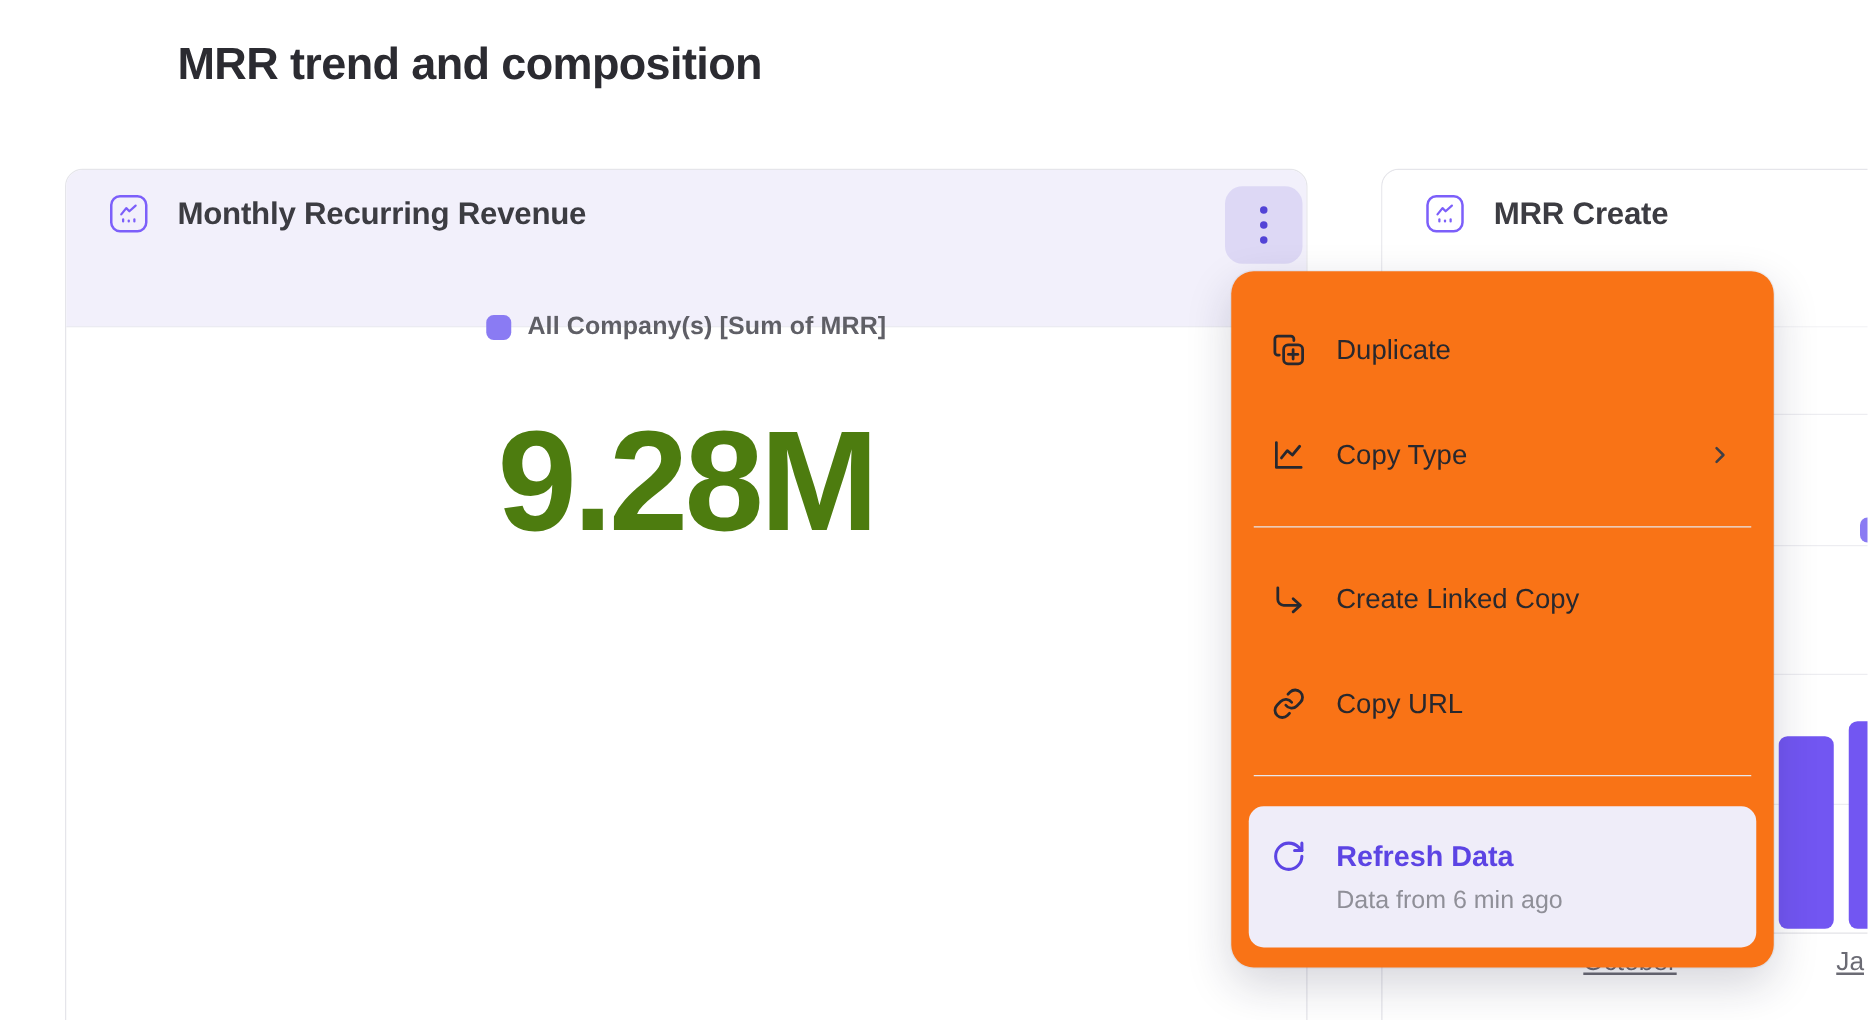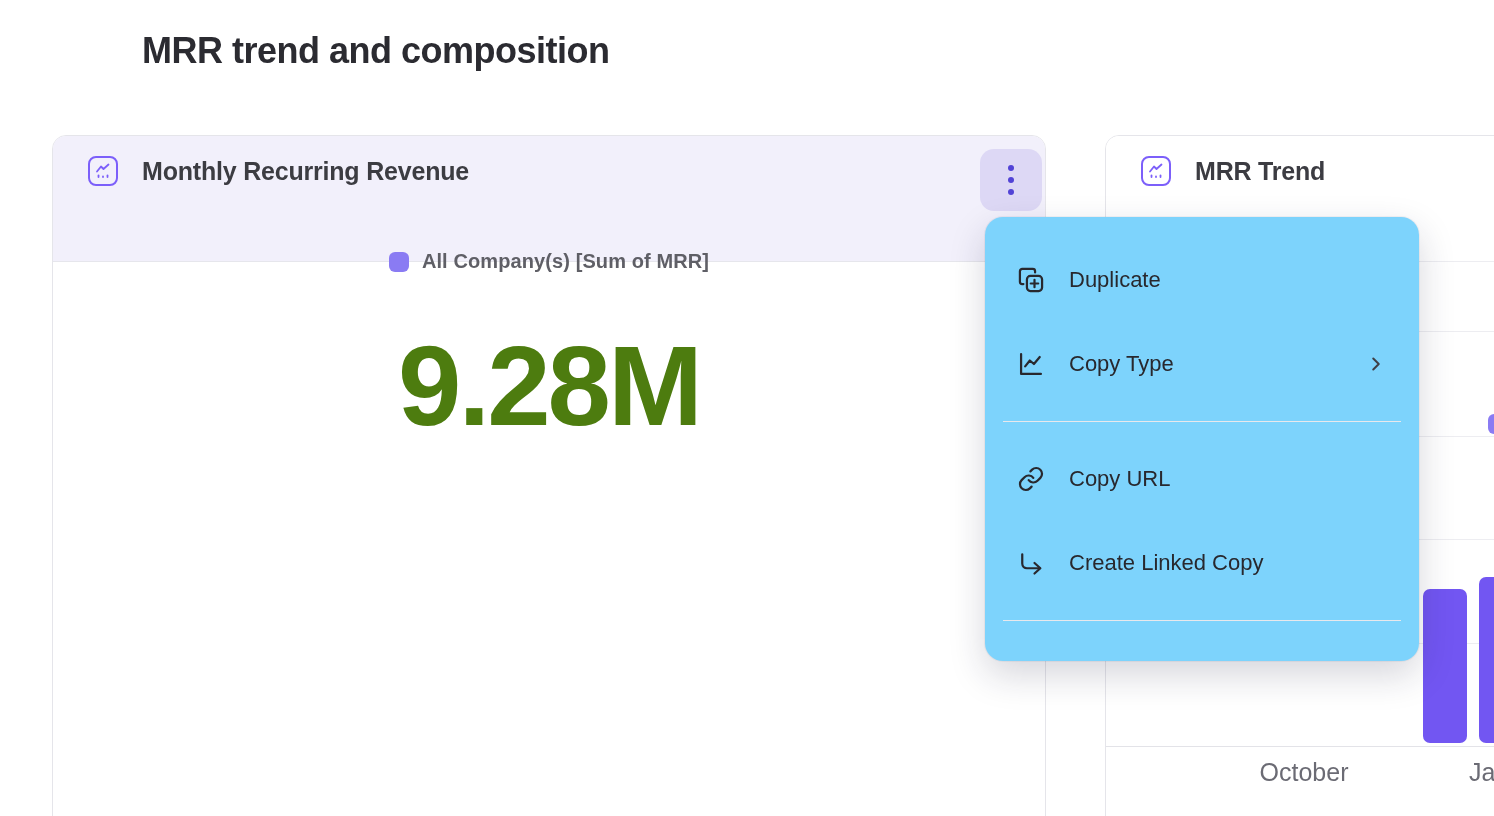--- a/index.html
+++ b/index.html
@@ -67,28 +67,28 @@
 
   
   .trend-plot { position: absolute; left: 0; right: 0; top: 127px; bottom: 0; }
   .gridline { position: absolute; left: 0; right: 0; height: 1px; background: #ededf1; }
   .axis-line { position: absolute; left: 0; right: 0; height: 1px; background: #e3e3e8; }
   .trend-legend-swatch {
     position: absolute; left: 382px; top: 151px;
     width: 20px; height: 20px; border-radius: 6px; background: #8a7bf3;
   }
   .bar { position: absolute; background: #7256f2; border-radius: 7px; }
-  .x-label { position: absolute; top: 622px; font-size: 25px; color: #6b6b74; }
+  .x-label { position: absolute; top: 622px; font-size: 21px; color: #6b6b74; text-decoration: underline; }
   .x-label.october { left: 150px; width: 96px; text-align: center; }
   .x-label.ja { left: 363px; }
 
   
   .context-menu {
     position: absolute; left: 985px; top: 217px; width: 434px;
-    background: #7dd3fc; border-radius: 18px;
+    background: #f97316; border-radius: 18px;
     box-shadow: 0 0 0 1px rgba(40,40,70,0.05), 0 14px 36px rgba(30,30,60,0.18);
     padding: 30px 14px 16px 14px; z-index: 10;
   }
   .menu-item {
     display: flex; align-items: center; gap: 24px;
     padding: 19px 18px; border-radius: 10px; cursor: pointer;
     font-size: 22px; font-weight: 500; color: #28282e;
     margin-bottom: 18px;
   }
   .menu-item:nth-child(1), .menu-item:nth-child(2) { margin-bottom: 18px; }
@@ -144,21 +144,21 @@
   <header class="card-header">
     <div class="card-title-row">
       <span class="chart-badge">
         <svg width="18" height="18" viewBox="0 0 18 18" fill="none" stroke="#7c5ffa" stroke-width="1.8" stroke-linecap="round" stroke-linejoin="round">
           <path d="M3 9.5 L7 4.5 L9.5 7 L14.5 2.5"></path>
           <path d="M4.5 13.5v1.6"></path>
             <path d="M9 14.4v0.7"></path>
             <path d="M13.5 13.5v1.6"></path>
         </svg>
       </span>
-      <span class="card-title">MRR Trend</span>
+      <span class="card-title">MRR Create</span>
     </div>
   </header>
   <div class="trend-plot">
     <span class="trend-legend-swatch"></span>
     <div id="gridlines">
         <div class="gridline" style="top: 68px;"></div>
         <div class="gridline" style="top: 173px;"></div>
         <div class="gridline" style="top: 276px;"></div>
         <div class="gridline" style="top: 380px;"></div>
       </div>
@@ -199,33 +199,45 @@
         <path d="m9 6 6 6-6 6"></path>
       </svg>
     </span>
   </div>
 
   <div class="menu-divider"></div>
 
   <div class="menu-item">
     <span class="mi-icon">
       <svg width="28" height="28" viewBox="0 0 24 24" fill="none" stroke="#28282e" stroke-width="1.9" stroke-linecap="round" stroke-linejoin="round">
+        <path d="M4.5 4.5v8a4 4 0 0 0 4 4h11"></path>
+        <path d="m15 12 5 4.5-5 4.5"></path>
+      </svg>
+    </span>
+    <span>Create Linked Copy</span>
+  </div>
+
+  <div class="menu-item">
+    <span class="mi-icon">
+      <svg width="28" height="28" viewBox="0 0 24 24" fill="none" stroke="#28282e" stroke-width="1.9" stroke-linecap="round" stroke-linejoin="round">
         <path d="M10 13a5 5 0 0 0 7.54.54l2.5-2.5a5 5 0 0 0-7.07-7.07l-1.5 1.49"></path>
         <path d="M14 11a5 5 0 0 0-7.54-.54l-2.5 2.5a5 5 0 0 0 7.07 7.07l1.49-1.49"></path>
       </svg>
     </span>
     <span>Copy URL</span>
   </div>
 
-  <div class="menu-item">
-    <span class="mi-icon">
-      <svg width="28" height="28" viewBox="0 0 24 24" fill="none" stroke="#28282e" stroke-width="1.9" stroke-linecap="round" stroke-linejoin="round">
-        <path d="M4.5 4.5v8a4 4 0 0 0 4 4h11"></path>
-        <path d="m15 12 5 4.5-5 4.5"></path>
-      </svg>
-    </span>
-    <span>Create Linked Copy</span>
-  </div>
-
   <div class="menu-divider"></div>
 
+  <div class="refresh-block">
+    <span class="mi-icon">
+      <svg width="28" height="28" viewBox="0 0 24 24" fill="none" stroke="#5c44e4" stroke-width="2.1" stroke-linecap="round" stroke-linejoin="round">
+        <path d="M21 12a9 9 0 1 1-9-9c2.52 0 4.93 1 6.74 2.74L21 8"></path>
+        <path d="M21 3v5h-5"></path>
+      </svg>
+    </span>
+    <span>
+      <span class="refresh-title" style="display:block">Refresh Data</span>
+      <span class="refresh-sub" style="display:block">Data from 6 min ago</span>
+    </span>
+  </div>
 
 </div>
 
 </body></html>

